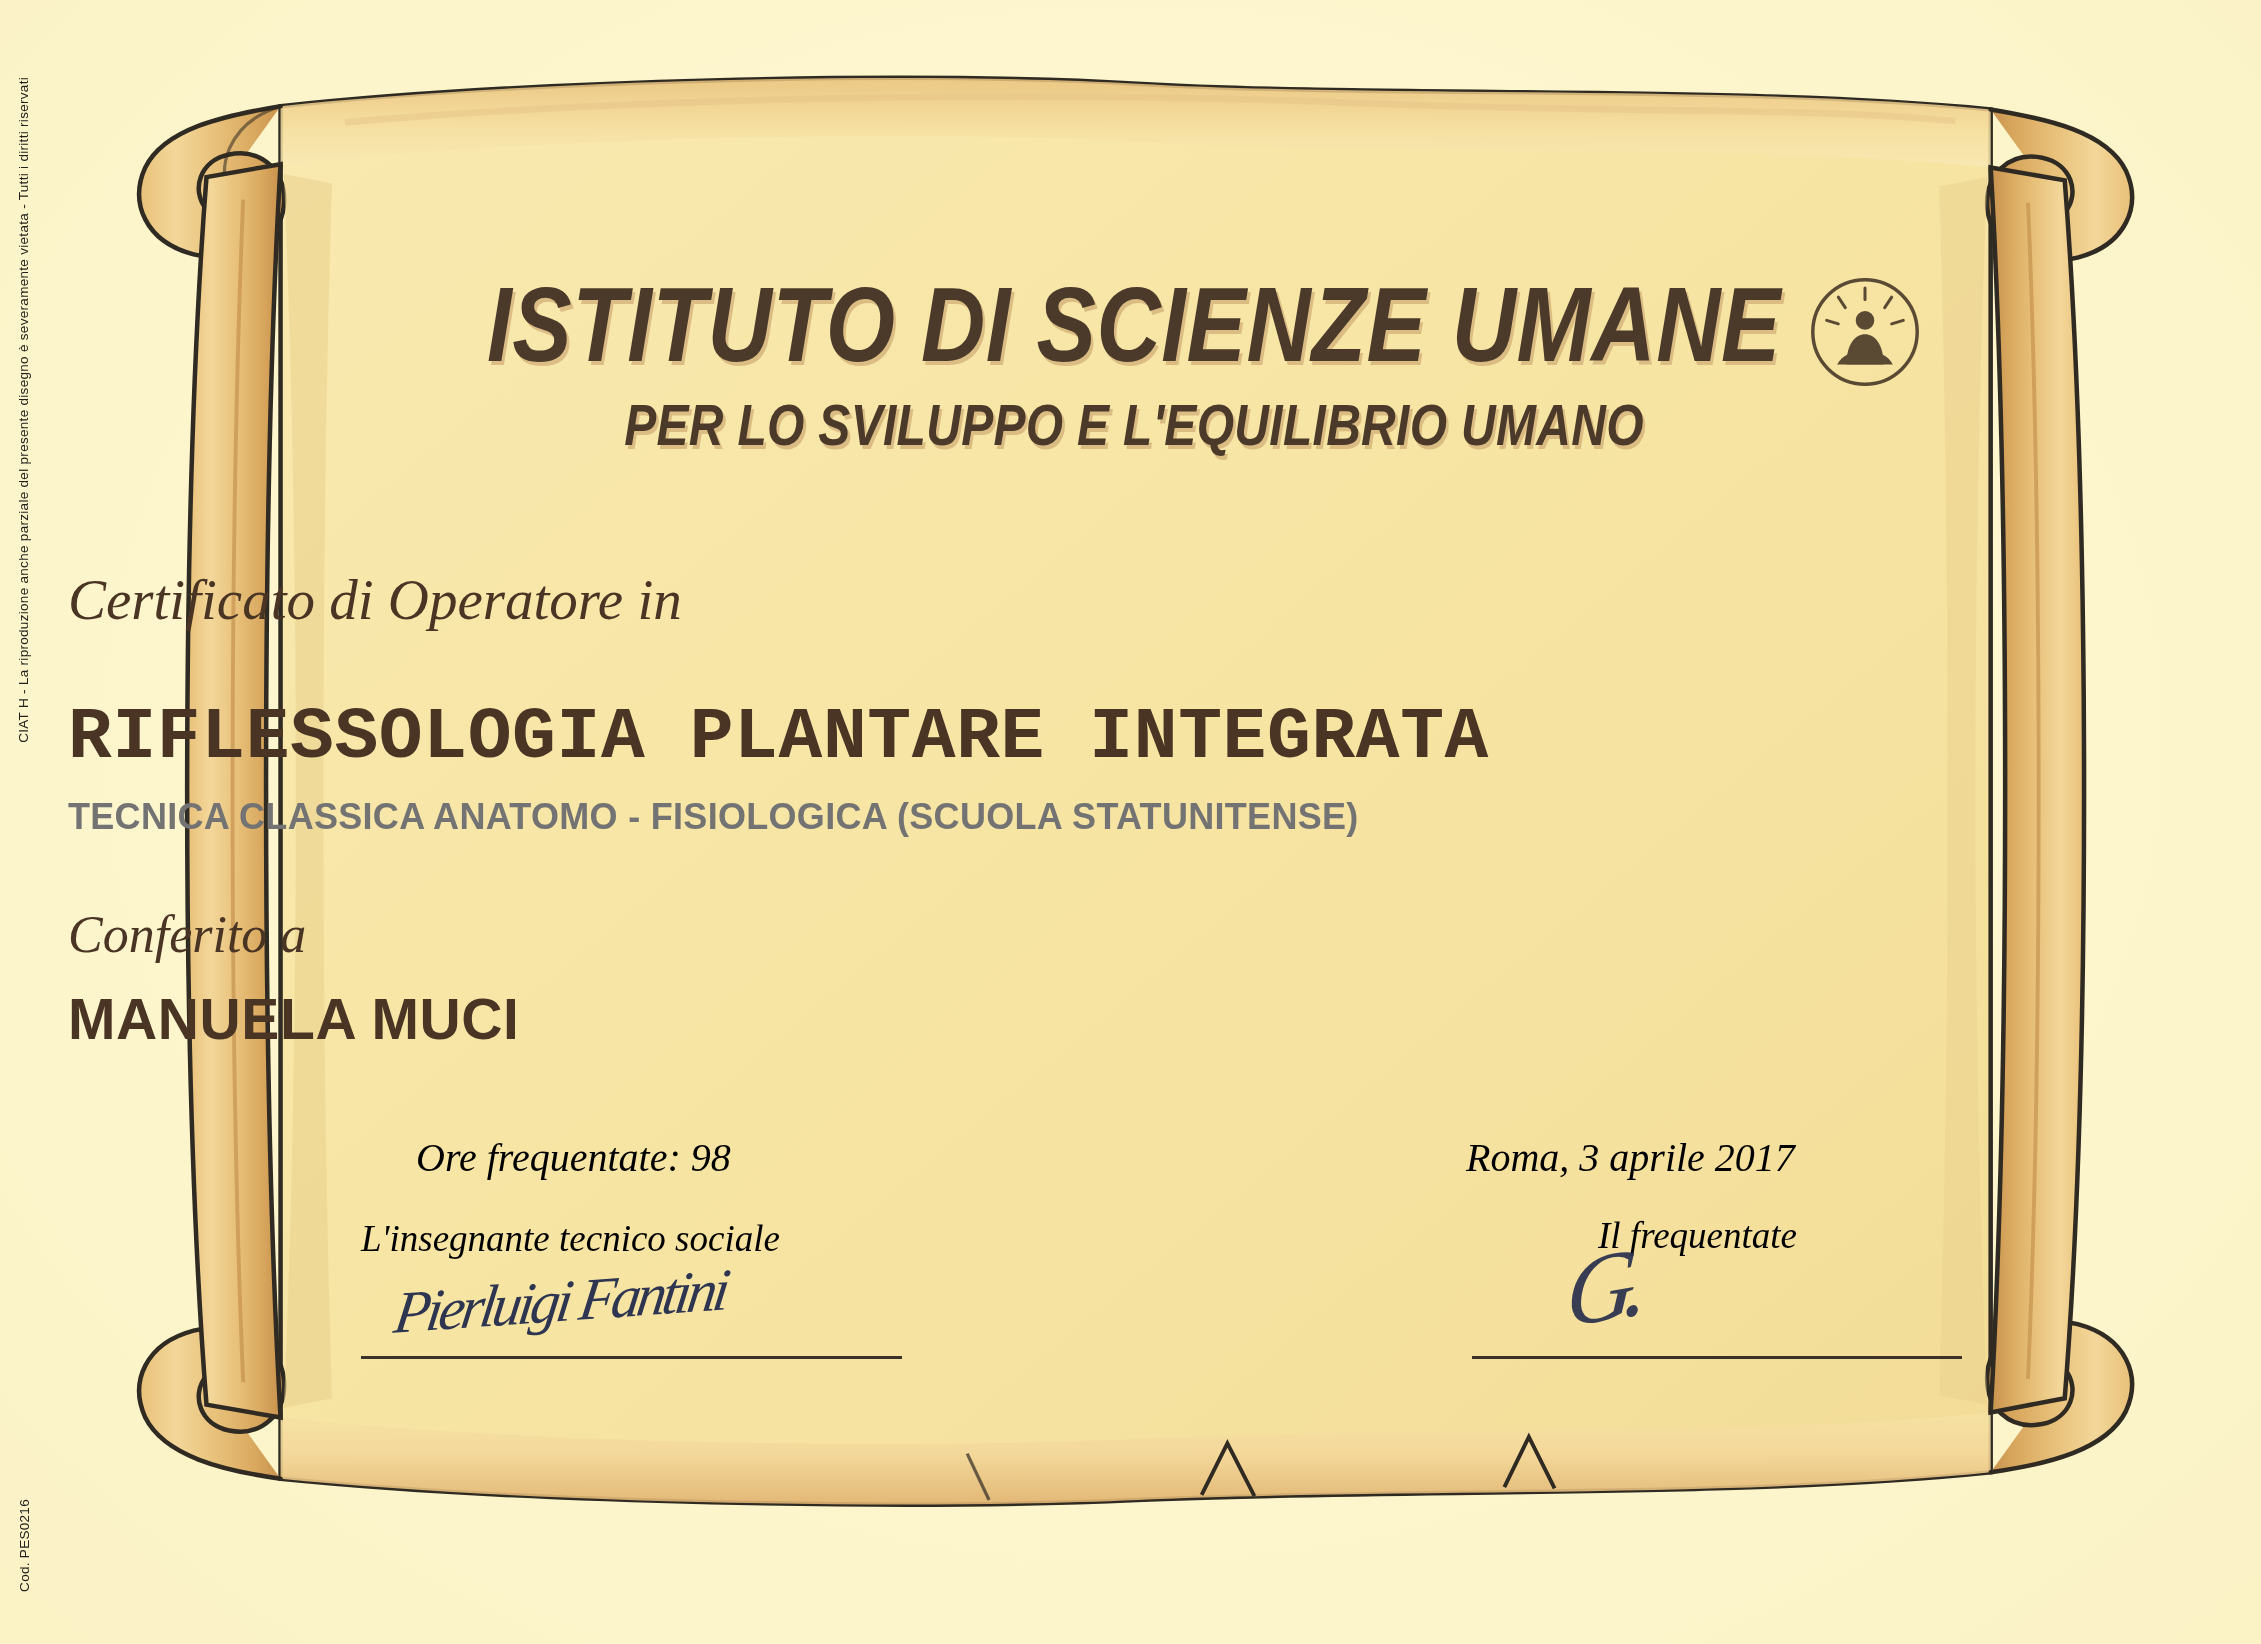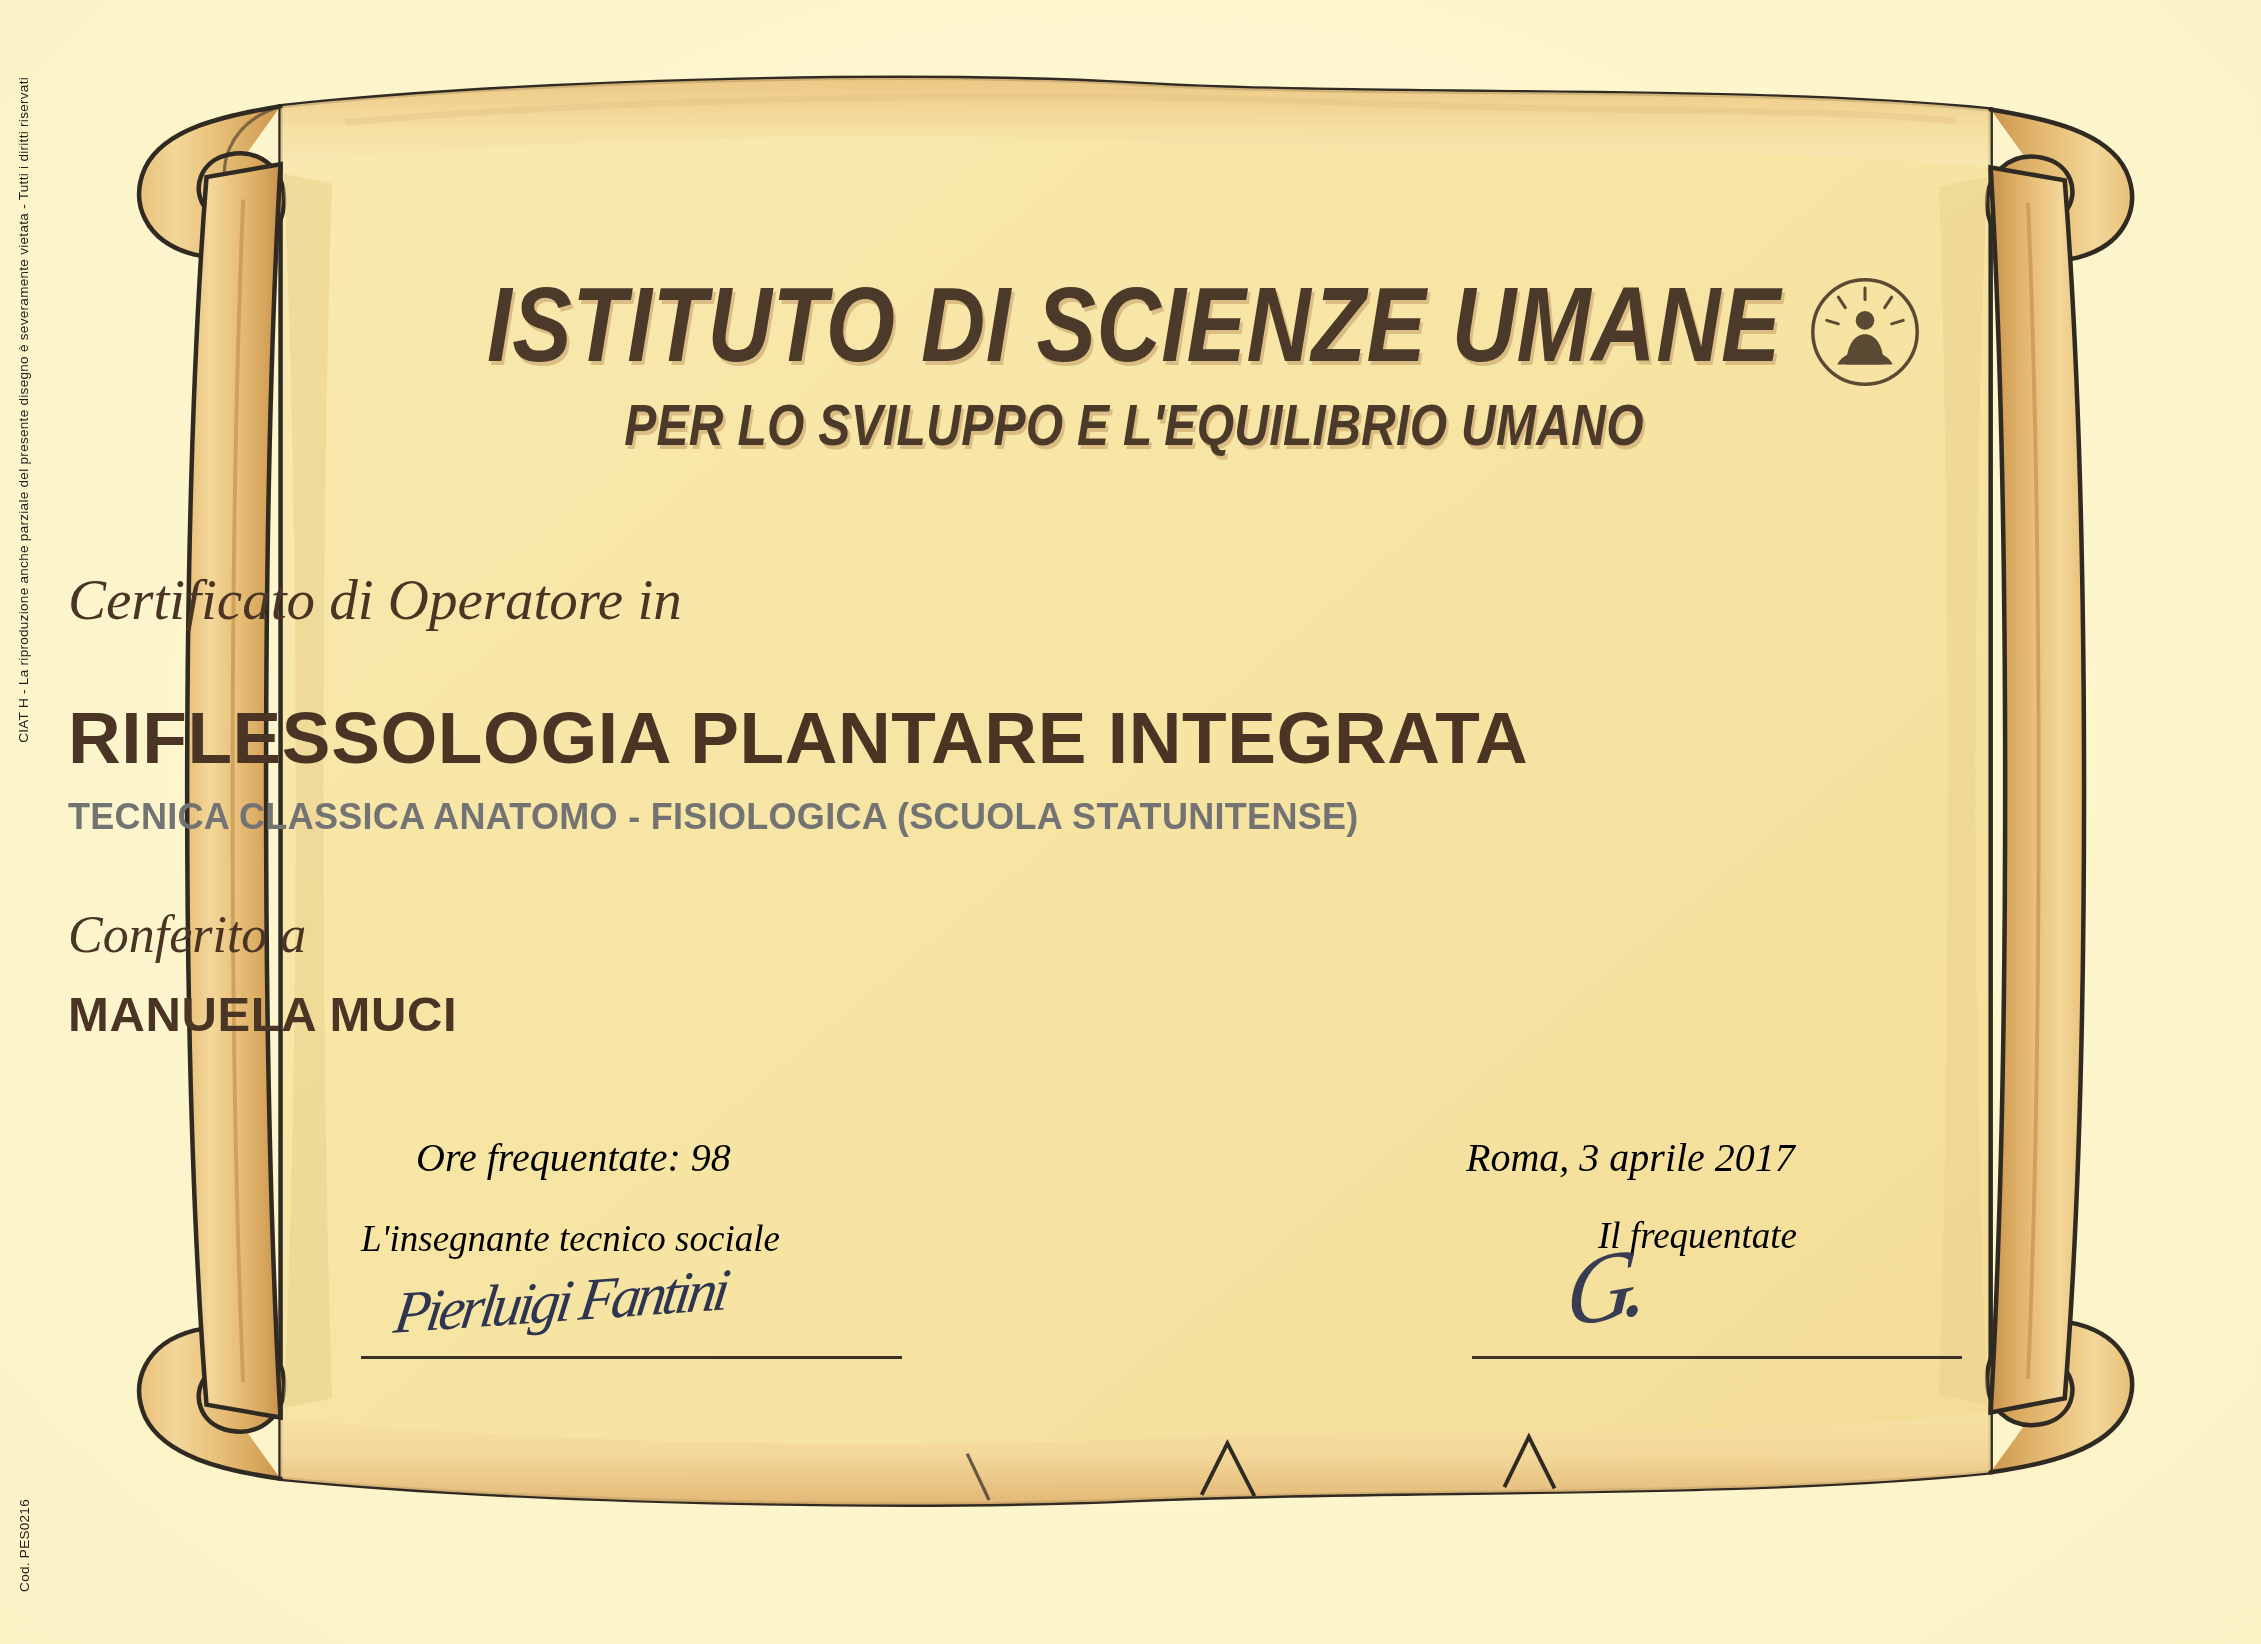--- a/index.html
+++ b/index.html
@@ -119,21 +119,21 @@
   #cert-line {
     top: 522px;
     font-family: "Liberation Serif", serif;
     font-style: italic;
     font-size: 57px;
     color: #4a3525;
   }
 
   #course-title {
     top: 651px;
-    font-family: Liberation Sans, sans-serif;
+    font-family: Liberation Mono, monospace;
     font-weight: 700;
     font-size: 73px;
     letter-spacing: 0.6px;
     color: #4a3525;
   }
 
   #course-subtitle {
     top: 751px;
     font-family: "Liberation Sans", sans-serif;
     font-weight: 700;
@@ -147,21 +147,21 @@
     font-family: "Liberation Serif", serif;
     font-style: italic;
     font-size: 52px;
     color: #4a3525;
   }
 
   #recipient-name {
     top: 941px;
     font-family: "Liberation Sans", sans-serif;
     font-weight: 700;
-    font-size: 49px;
+    font-size: 57px;
     letter-spacing: 0.6px;
     color: #4a3525;
   }
 
   .detail-italic {
     position: absolute;
     font-family: "Liberation Serif", serif;
     font-style: italic;
     color: #000000;
     white-space: nowrap;

